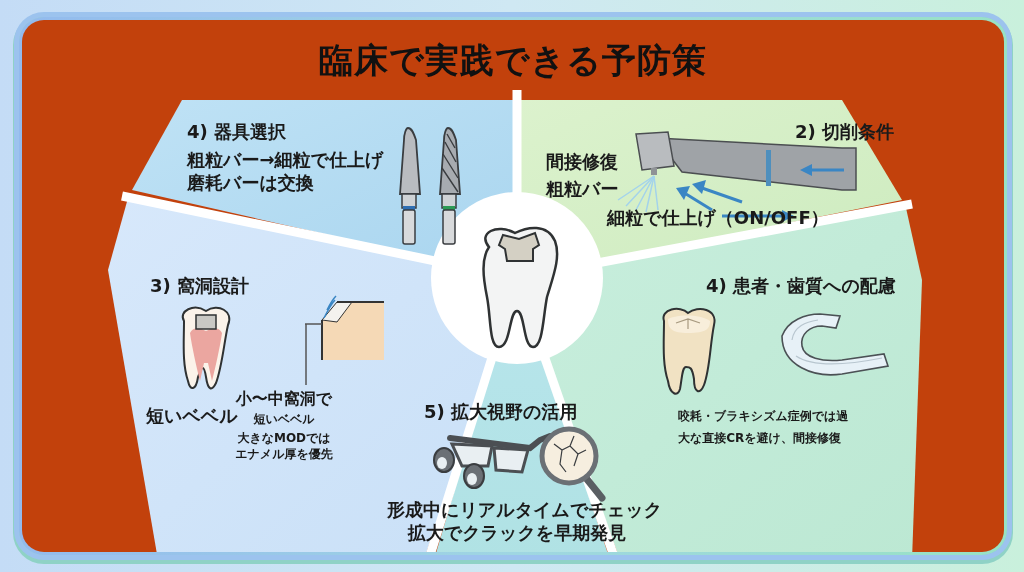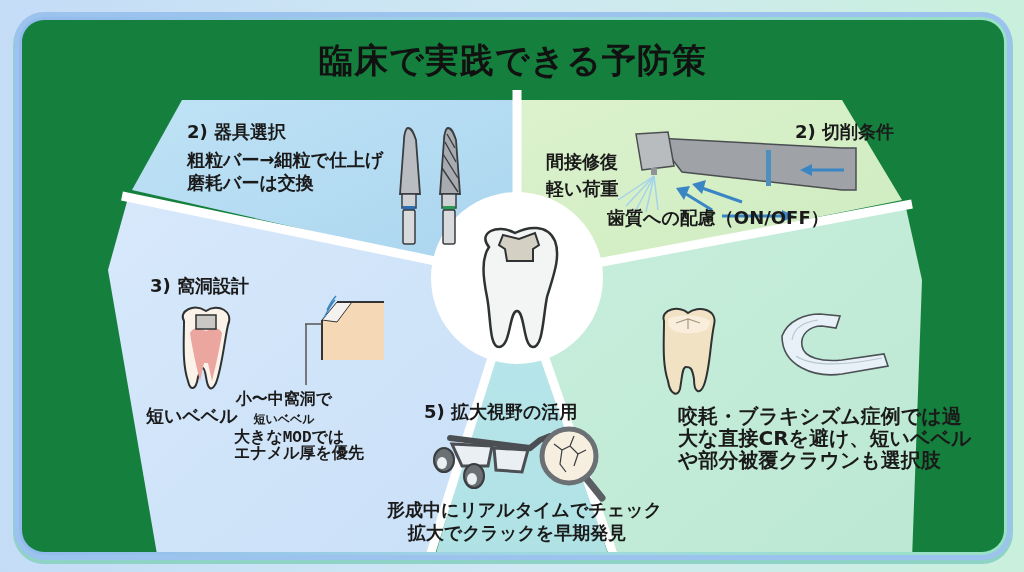--- a/index.html
+++ b/index.html
@@ -4,40 +4,40 @@
 <style>
   * { box-sizing: border-box; margin: 0; padding: 0; }
   html, body { width: 1024px; height: 572px; overflow: hidden; }
   body {
     font-family: "DejaVu Sans", "Liberation Sans", sans-serif;
     background: linear-gradient(90deg, #c4dcf6 0%, #cfe8f3 50%, #c9f0dc 100%);
     position: relative;
   }
   .card {
     position: absolute; left: 18px; top: 16px; width: 990px; height: 540px;
-    background: #15803d; border-radius: 26px;
+    background: #c2410c; border-radius: 26px;
     border: 4px solid transparent;
     background-clip: padding-box;
     box-shadow: 0 0 0 4px #9cc3ee, 0 3px 0 5px #8fd2c6;
     overflow: hidden;
   }
   .card-border {
     position: absolute; left: 16px; top: 14px; width: 994px; height: 544px;
     border-radius: 28px;
     background: linear-gradient(90deg, #93baee 0%, #9fd6e2 50%, #98e2c4 100%);
   }
   .title {
     position: absolute; left: 0; right: 0; top: 18px; text-align: center;
     font-size: 34px; font-weight: bold; color: #111; letter-spacing: 1px;
   }
   svg.wheel { position: absolute; left: 0; top: 0; }
   .label { position: absolute; color: #1a1a1a; font-weight: bold; white-space: nowrap; }
   .head { font-size: 18px; }
   .body { font-size: 18px; line-height: 23px; }
-  .small { font-size: 16px; line-height: 16px; font-family: Liberation Mono, monospace; }
+  .small { font-size: 12px; line-height: 16px; }
   .center-txt { text-align: center; }
 </style>
 </head>
 <body>
 
 <div class="card-border"></div>
 <div class="card">
 
   <svg class="wheel" width="990" height="540" viewBox="0 0 990 540">
     <defs>
@@ -162,46 +162,46 @@
     </g>
     <g>
       <line x1="564" y1="458" x2="580" y2="478" stroke="#5a5f63" stroke-width="7" stroke-linecap="round"></line>
       <circle cx="547" cy="436" r="27" fill="#f6eedf" stroke="#6b7075" stroke-width="5"></circle>
       <path d="M532,424 L540,430 L548,426 L556,434 L564,430 M540,430 L538,444 L544,452 M548,426 L552,416 M556,434 L552,446" stroke="#3a3d40" stroke-width="1.2" fill="none"></path>
     </g>
   </svg>
 
   <div class="title">臨床で実践できる予防策</div>
 
-  <div class="label head" style="left:165px; top:100px;">2) 器具選択</div>
+  <div class="label head" style="left:165px; top:100px;">4) 器具選択</div>
   <div class="label body" style="left:165px; top:128px;">
     <div>粗粒バー→細粒で仕上げ</div>
     <div>磨耗バーは交換</div>
   </div>
 
   <div class="label head" style="left:725px; top:100px;margin-left:48px;">2) 切削条件</div>
   <div class="label body" style="left:524px; top:128px; line-height:27px;">
     <div>間接修復</div>
-    <div>軽い荷重</div>
-  </div>
-  <div class="label body" style="left:585px; top:186px; font-weight:bold;">歯質への配慮（ON/OFF）</div>
+    <div>粗粒バー</div>
+  </div>
+  <div class="label body" style="left:585px; top:186px; font-weight:bold;">細粒で仕上げ（ON/OFF）</div>
 
   <div class="label head" style="left:116px; top:254px;margin-left:12px;">3) 窩洞設計</div>
   <div class="label body" style="left:124px; top:384px;">短いベベル</div>
   <div class="label center-txt" style="left:212px; top:368px; width:100px;">
     <div class="body" style="font-size:16px; line-height:21px;">小〜中窩洞で</div>
     <div class="body" style="font-size:12px; line-height:21px;">短いベベル</div>
     <div class="small">大きなMODでは</div>
     <div class="small">エナメル厚を優先</div>
   </div>
 
-  <div class="label body" style="left:656px; top:385px; font-size:20px; line-height:22px;">
+  <div class="label head" style="left:684px; top:254px;">4) 患者・歯質への配慮</div>
+  <div class="label body" style="left:656px; top:385px; font-size:12px; line-height:22px;">
     <div>咬耗・ブラキシズム症例では過</div>
-    <div>大な直接CRを避け、短いベベル</div>
-    <div>や部分被覆クラウンも選択肢</div>
+    <div>大な直接CRを避け、間接修復</div>
   </div>
 
   <div class="label head" style="left:402px; top:380px;">5) 拡大視野の活用</div>
   <div class="label body center-txt" style="left:365px; top:478px; width:260px;">
     <div>形成中にリアルタイムでチェック</div>
     <div>拡大でクラックを早期発見</div>
   </div>
 </div>
 
 </body></html>

